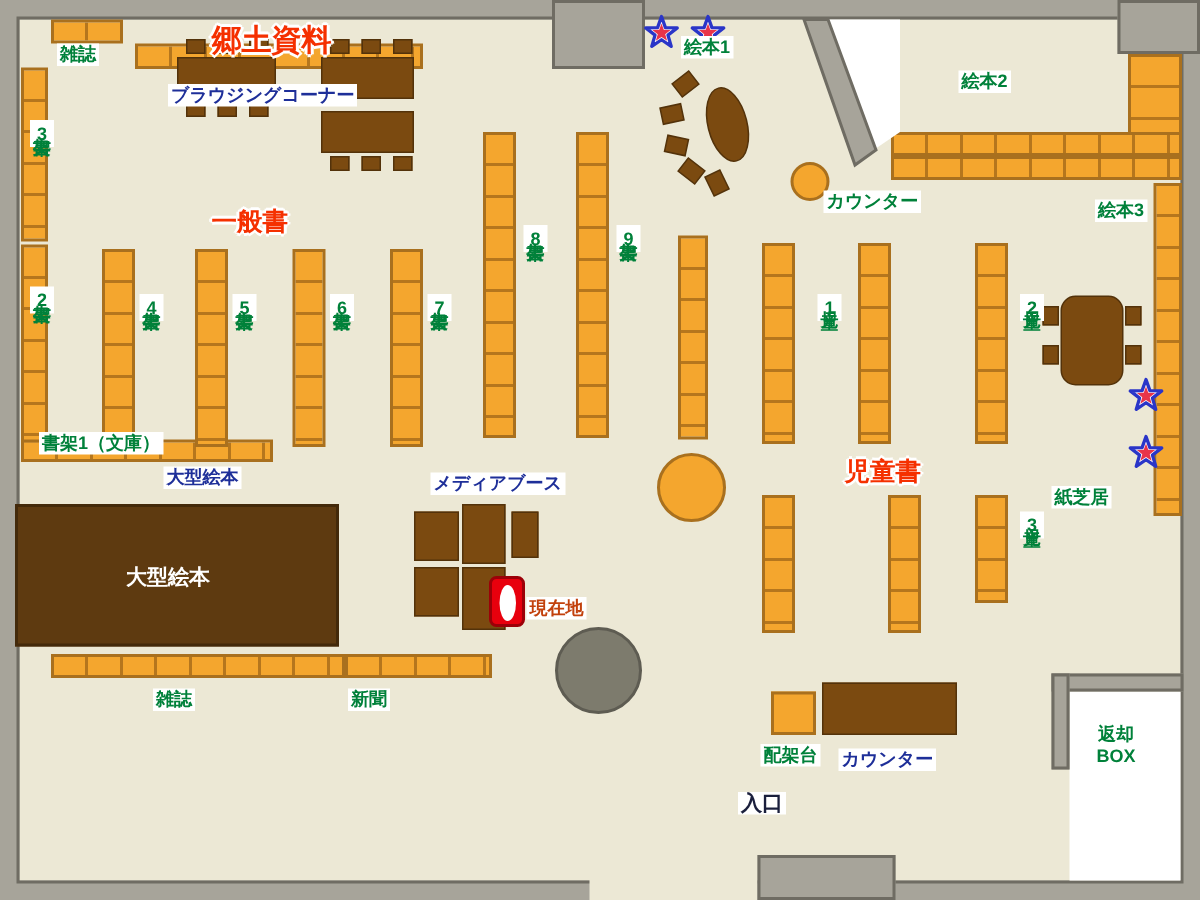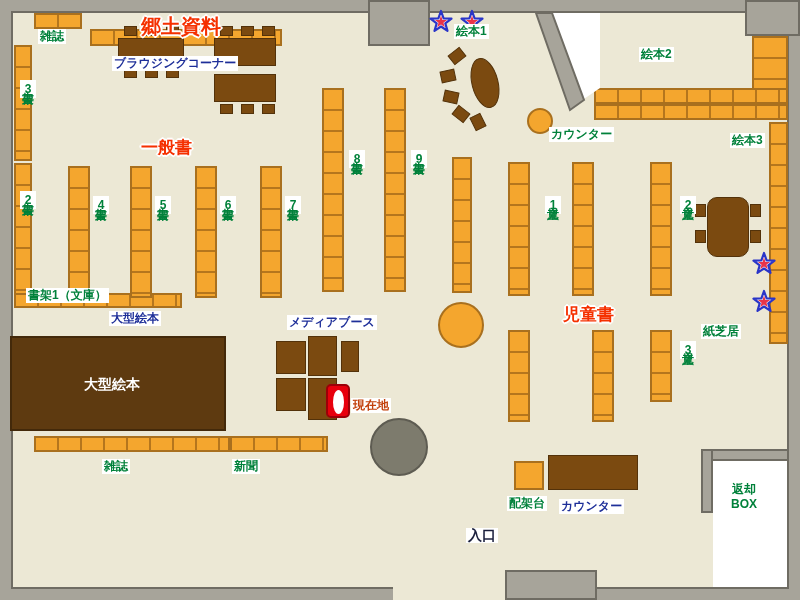--- a/index.html
+++ b/index.html
@@ -170,19 +170,19 @@
   <div class="area-red" style="left:563px;top:303px">児童書</div>
   <div class="lbl green vert" style="left:680px;top:341px">児童3</div>
   <div class="lbl green" style="left:701px;top:324px">紙芝居</div>
   <div class="lbl green" style="left:26px;top:288px">書架1（文庫）</div>
   <div class="lbl blue" style="left:109px;top:311px">大型絵本</div>
   <div class="lbl blue" style="left:287px;top:315px">メディアブース</div>
   <div class="lbl redsm" style="left:351px;top:398px">現在地</div>
   <div class="stacks-lbl" style="left:84px;top:376px">大型絵本</div>
   <div class="lbl green" style="left:102px;top:459px">雑誌</div>
   <div class="lbl green" style="left:232px;top:459px">新聞</div>
-  <div class="lbl dark" style="left:466px;top:528px">入口</div>
+  <div class="lbl dark" style="left:492px;top:528px">入口</div>
   <div class="lbl green" style="left:507px;top:496px">配架台</div>
   <div class="lbl blue" style="left:559px;top:499px">カウンター</div>
   <div class="lbl green rb" style="left:729px;top:482px">返却
 BOX</div>
 
 </div>
 
 </body></html>

